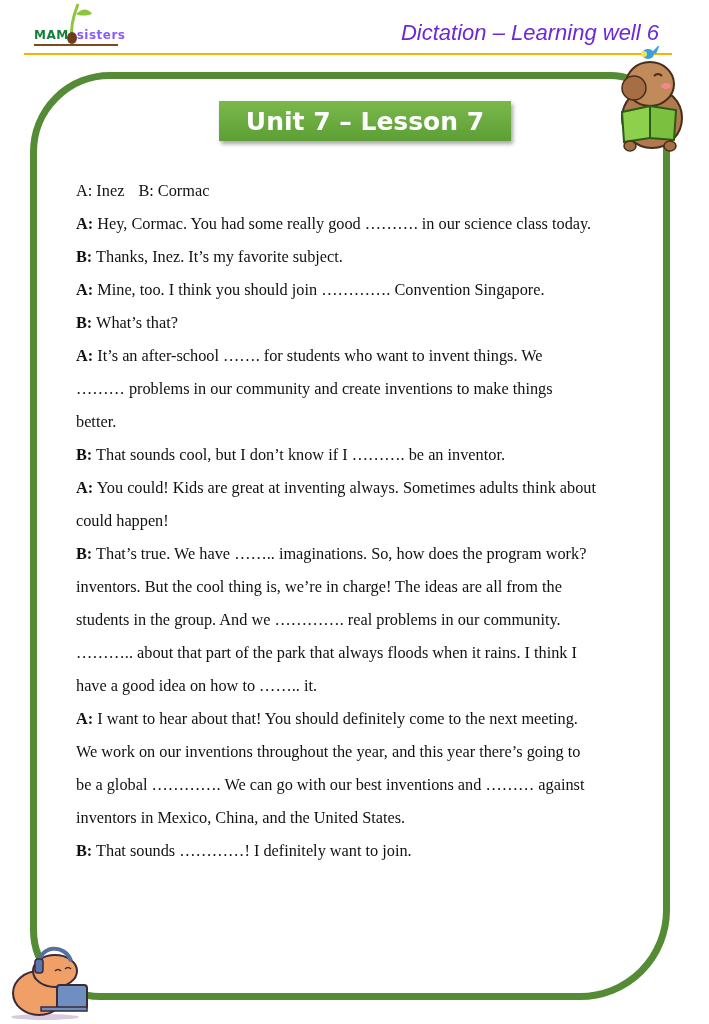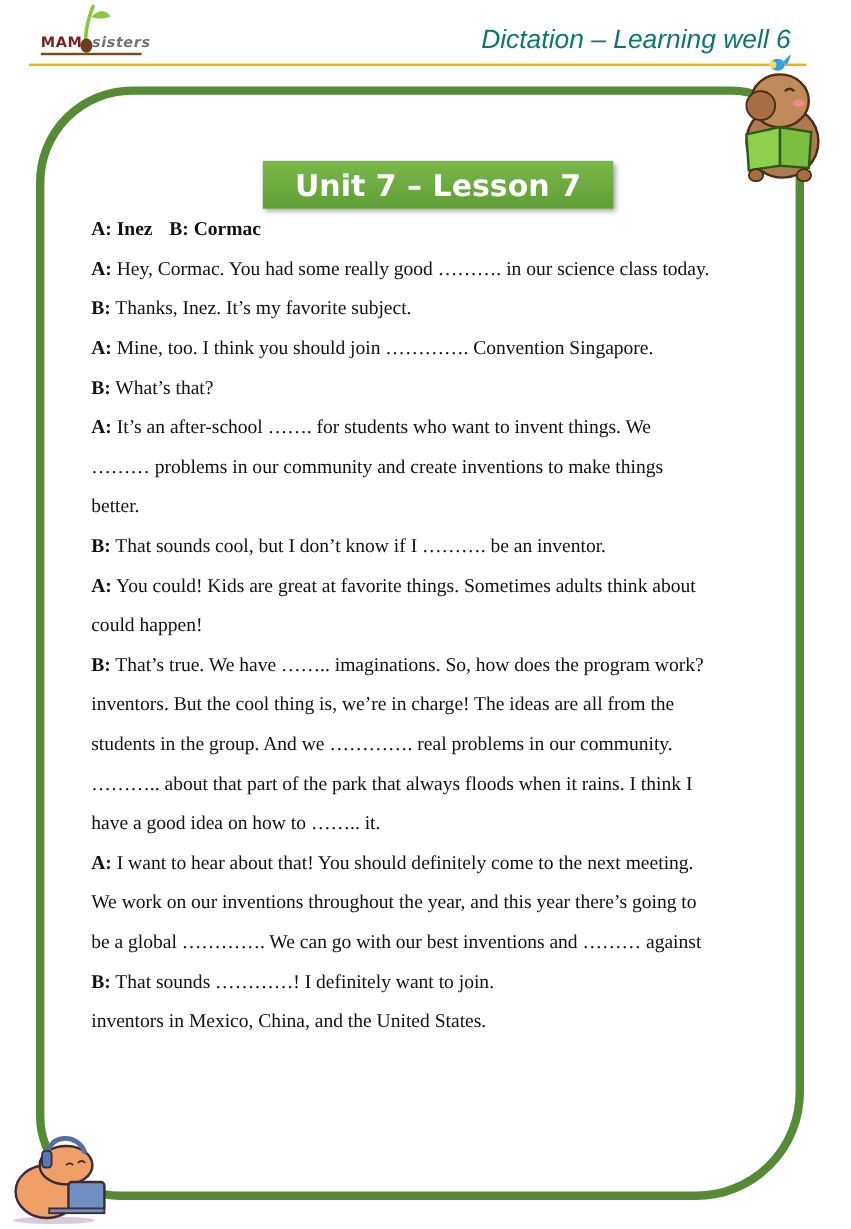--- a/index.html
+++ b/index.html
@@ -1,38 +1,38 @@
 <!DOCTYPE html>
 <html><head>
 <meta charset="utf-8">
 <style>
   html, body { margin: 0; padding: 0; background: #ffffff; }
   body { width: 709px; height: 1024px; position: relative; overflow: hidden; font-family: "Liberation Serif", serif; }
 
   .logo { position: absolute; left: 30px; top: 0; width: 100px; height: 52px; }
   .logo-text { position: absolute; left: 4px; top: 28px; font-family: "DejaVu Sans", sans-serif; font-weight: bold; font-size: 12px; letter-spacing: 0.5px; }
-  .logo-mam { color: #7f1d1d; }
-  .logo-sis { color: #737373; font-style: italic; }
+  .logo-mam { color: #15803d; }
+  .logo-sis { color: #8b5cf6; }
   .logo-bar { position: absolute; left: 4px; top: 44px; width: 84px; height: 2px; background: #7a4a1e; }
 
   .header-line { position: absolute; left: 24px; top: 53px; width: 648px; height: 2px; background: #f4b400; }
-  .header-title { position: absolute; right: 50px; top: 20px; font-family: "Liberation Sans", sans-serif; font-style: italic; font-size: 22px; color: #0f766e; }
+  .header-title { position: absolute; right: 50px; top: 20px; font-family: "Liberation Sans", sans-serif; font-style: italic; font-size: 22px; color: #6d28d9; }
 
   .frame { position: absolute; left: 30px; top: 72px; width: 640px; height: 928px; border: 7px solid #558b34; border-radius: 80px 60px 90px 70px; box-sizing: border-box; }
 
-  .lesson-badge { position: absolute; left: 219px; top: 101px; width: 292px; height: 40px; background: linear-gradient(#7ab84a, #5d9f36); box-shadow: 2px 3px 4px rgba(0,0,0,0.35); display: flex; align-items: center; justify-content: center; margin-top: 33px; }
+  .lesson-badge { position: absolute; left: 219px; top: 101px; width: 292px; height: 40px; background: linear-gradient(#7ab84a, #5d9f36); box-shadow: 2px 3px 4px rgba(0,0,0,0.35); display: flex; align-items: center; justify-content: center; }
   .lesson-badge span { font-family: "DejaVu Sans", sans-serif; font-weight: bold; font-size: 25px; color: #ffffff; }
 
   .mascot-top { position: absolute; left: 610px; top: 46px; width: 80px; height: 110px; }
   .mascot-bottom { position: absolute; left: 5px; top: 935px; width: 85px; height: 85px; }
 
   .content { position: absolute; left: 76px; top: 178px; width: 590px; font-size: 16.3px; color: #111111; }
   .line { height: 33px; line-height: 26px; white-space: nowrap; }
   .speaker { font-weight: bold; }
-  .heading { font-weight: bold; }
+  .heading { font-weight: normal; }
 </style>
 </head>
 <body>
 
 <div class="logo">
   <svg width="100" height="50" style="position:absolute;left:0;top:0">
     <path d="M42 40 C40 28 44 14 48 4" stroke="#8cc63f" stroke-width="3" fill="none"></path>
     <path d="M46 14 C54 6 60 10 62 14 C56 16 50 16 46 14 Z" fill="#8cc63f"></path>
     <ellipse cx="42" cy="38" rx="5" ry="6" fill="#6b3f1d"></ellipse>
   </svg>
@@ -72,32 +72,32 @@
   </div>
   <div id="dialogue-lines">
       <div class="line"><span class="speaker">A:</span><span style="white-space: pre;"> Hey, Cormac. You had some really good ………. in our science class today.</span></div>
       <div class="line"><span class="speaker">B:</span><span style="white-space: pre;"> Thanks, Inez. It’s my favorite subject.</span></div>
       <div class="line"><span class="speaker">A:</span><span style="white-space: pre;"> Mine, too. I think you should join …………. Convention Singapore.</span></div>
       <div class="line"><span class="speaker">B:</span><span style="white-space: pre;"> What’s that?</span></div>
       <div class="line"><span class="speaker">A:</span><span style="white-space: pre;"> It’s an after-school ……. for students who want to invent things. We</span></div>
       <div class="line"><span style="white-space: pre;">……… problems in our community and create inventions to make things</span></div>
       <div class="line"><span style="white-space: pre; margin-top: 36px;">better.</span></div>
       <div class="line"><span class="speaker">B:</span><span style="white-space: pre;"> That sounds cool, but I don’t know if I ………. be an inventor.</span></div>
-      <div class="line"><span class="speaker">A:</span><span style="white-space: pre;"> You could! Kids are great at favorite things. Sometimes adults think about</span></div>
+      <div class="line"><span class="speaker">A:</span><span style="white-space: pre;"> You could! Kids are great at inventing always. Sometimes adults think about</span></div>
       <div class="line"><span style="white-space: pre;">could happen!</span></div>
       <div class="line"><span class="speaker">B:</span><span style="white-space: pre;"> That’s true. We have …….. imaginations. So, how does the program work?</span></div>
       <div class="line"><span style="white-space: pre;">inventors. But the cool thing is, we’re in charge! The ideas are all from the</span></div>
       <div class="line"><span style="white-space: pre;">students in the group. And we …………. real problems in our community.</span></div>
       <div class="line"><span style="white-space: pre;">……….. about that part of the park that always floods when it rains. I think I</span></div>
       <div class="line"><span style="white-space: pre;">have a good idea on how to …….. it.</span></div>
       <div class="line"><span class="speaker">A:</span><span style="white-space: pre;"> I want to hear about that! You should definitely come to the next meeting.</span></div>
       <div class="line"><span style="white-space: pre;">We work on our inventions throughout the year, and this year there’s going to</span></div>
       <div class="line"><span style="white-space: pre;">be a global …………. We can go with our best inventions and ……… against</span></div>
+      <div class="line"><span style="white-space: pre;">inventors in Mexico, China, and the United States.</span></div>
       <div class="line"><span class="speaker">B:</span><span style="white-space: pre;"> That sounds …………! I definitely want to join.</span></div>
-      <div class="line"><span style="white-space: pre;">inventors in Mexico, China, and the United States.</span></div>
     </div>
 </div>
 
 <svg class="mascot-bottom" viewBox="0 0 85 85">
   <ellipse cx="40" cy="82" rx="34" ry="3" fill="#d9c9dc"></ellipse>
   <ellipse cx="34" cy="58" rx="26" ry="22" fill="#f0a066" stroke="#3a2a3a" stroke-width="2"></ellipse>
   <ellipse cx="50" cy="36" rx="22" ry="16" fill="#f0a066" stroke="#3a2a3a" stroke-width="2"></ellipse>
   <path d="M34 30 C34 10 60 8 66 26" stroke="#5570a0" stroke-width="4" fill="none"></path>
   <rect x="30" y="24" width="8" height="14" rx="3" fill="#5a78b0" stroke="#3a2a3a" stroke-width="1.5"></rect>
   <path d="M50 36 q3 -3 6 0 M60 34 q3 -3 6 0" stroke="#3a2a3a" stroke-width="1.5" fill="none"></path>

